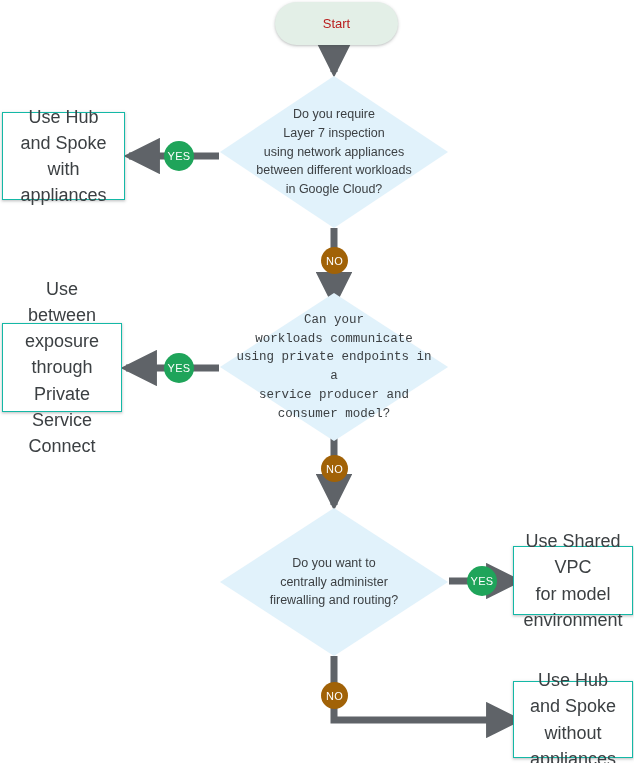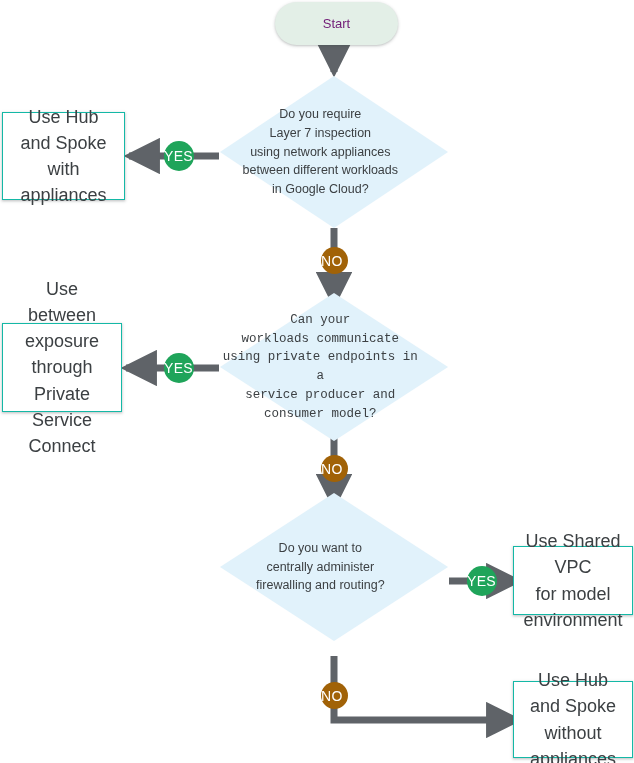--- a/index.html
+++ b/index.html
@@ -34,21 +34,21 @@
 
   
   .terminal {
     position: absolute;
     box-sizing: border-box;
     background: #e3efe7;
     border-radius: 999px;
     display: flex;
     align-items: center;
     justify-content: center;
-    color: #701a75;
+    color: #b91c1c;
     font-size: 13px;
     box-shadow: 0 1px 2px rgba(60,64,67,0.20), 0 1px 3px 1px rgba(60,64,67,0.10);
   }
 
   
   .process {
     position: absolute;
     box-sizing: border-box;
     background: #ffffff;
     border: 1px solid #14b8a6;
@@ -61,20 +61,21 @@
     line-height: 1.45;
     padding: 6px 8px;
     box-shadow: 0 1px 2px rgba(60,64,67,0.22), 0 1px 3px 1px rgba(60,64,67,0.10);
   }
 
   
   .decision {
     position: absolute;
     display: flex;
     align-items: center;
+    justify-content: center;
   }
   .decision .diamond-bg {
     position: absolute;
     left: 0; top: 0;
     width: 100%;
     height: 100%;
     background: #e1f2fb;
     clip-path: polygon(50% 0%, 100% 50%, 50% 100%, 0% 50%);
     filter: drop-shadow(0 1px 2px rgba(60,64,67,0.22)) drop-shadow(0 2px 4px rgba(60,64,67,0.10));
   }
@@ -87,22 +88,23 @@
     line-height: 1.5;
     width: 88%;
     white-space: pre-line;
   }
 
   
   .badge {
     position: absolute;
     display: flex;
     align-items: center;
+    justify-content: center;
     color: #ffffff;
-    font-size: 14px;
+    font-size: 11px;
     letter-spacing: 0.3px;
     z-index: 5;
   }
   .badge-yes {
     width: 30px; height: 30px;
     background: #1fa45a;
     border-radius: 50%;
   }
   .badge-no {
     width: 27px; height: 27px;
@@ -181,21 +183,21 @@
     <span style="white-space:pre-line;">Use between
 exposure through
 Private Service
 Connect</span>
   </div>
 
   <div class="badge badge-no" style="left:321px; top:455px;">
     <span>NO</span>
   </div>
 
-  <div class="decision" style="left:220px; top:493px; width:228px; height:148px;">
+  <div class="decision" style="left:220px; top:508px; width:228px; height:148px;">
     <div class="diamond-bg"></div>
     <div class="diamond-label">Do you want to
 centrally administer
 firewalling and routing?</div>
   </div>
 
   <div class="badge badge-yes" style="left:467px; top:566px;">
     <span>YES</span>
   </div>
 

